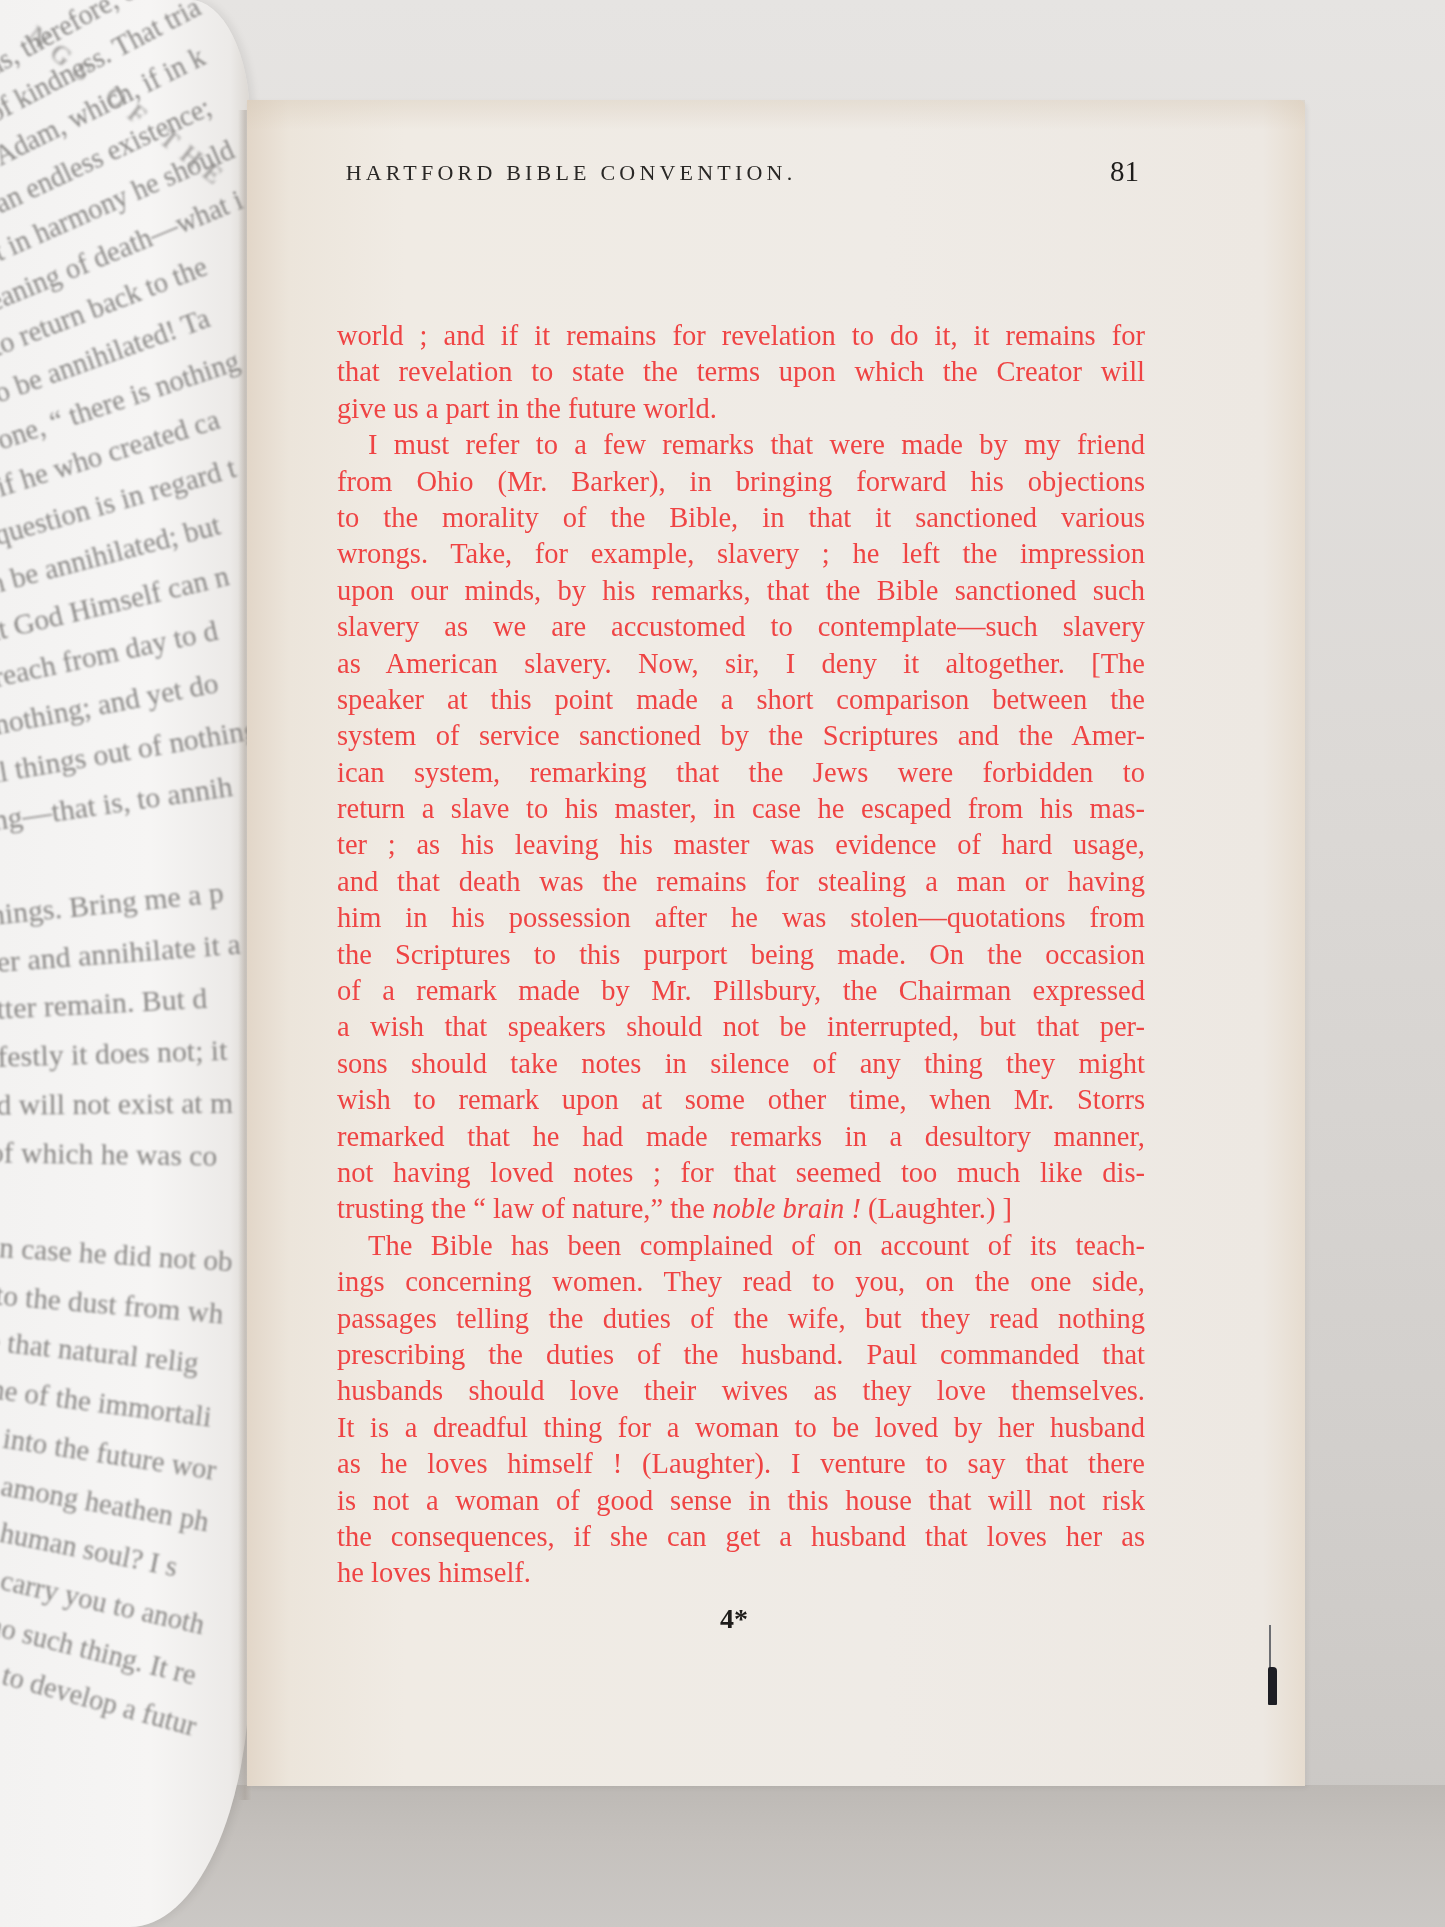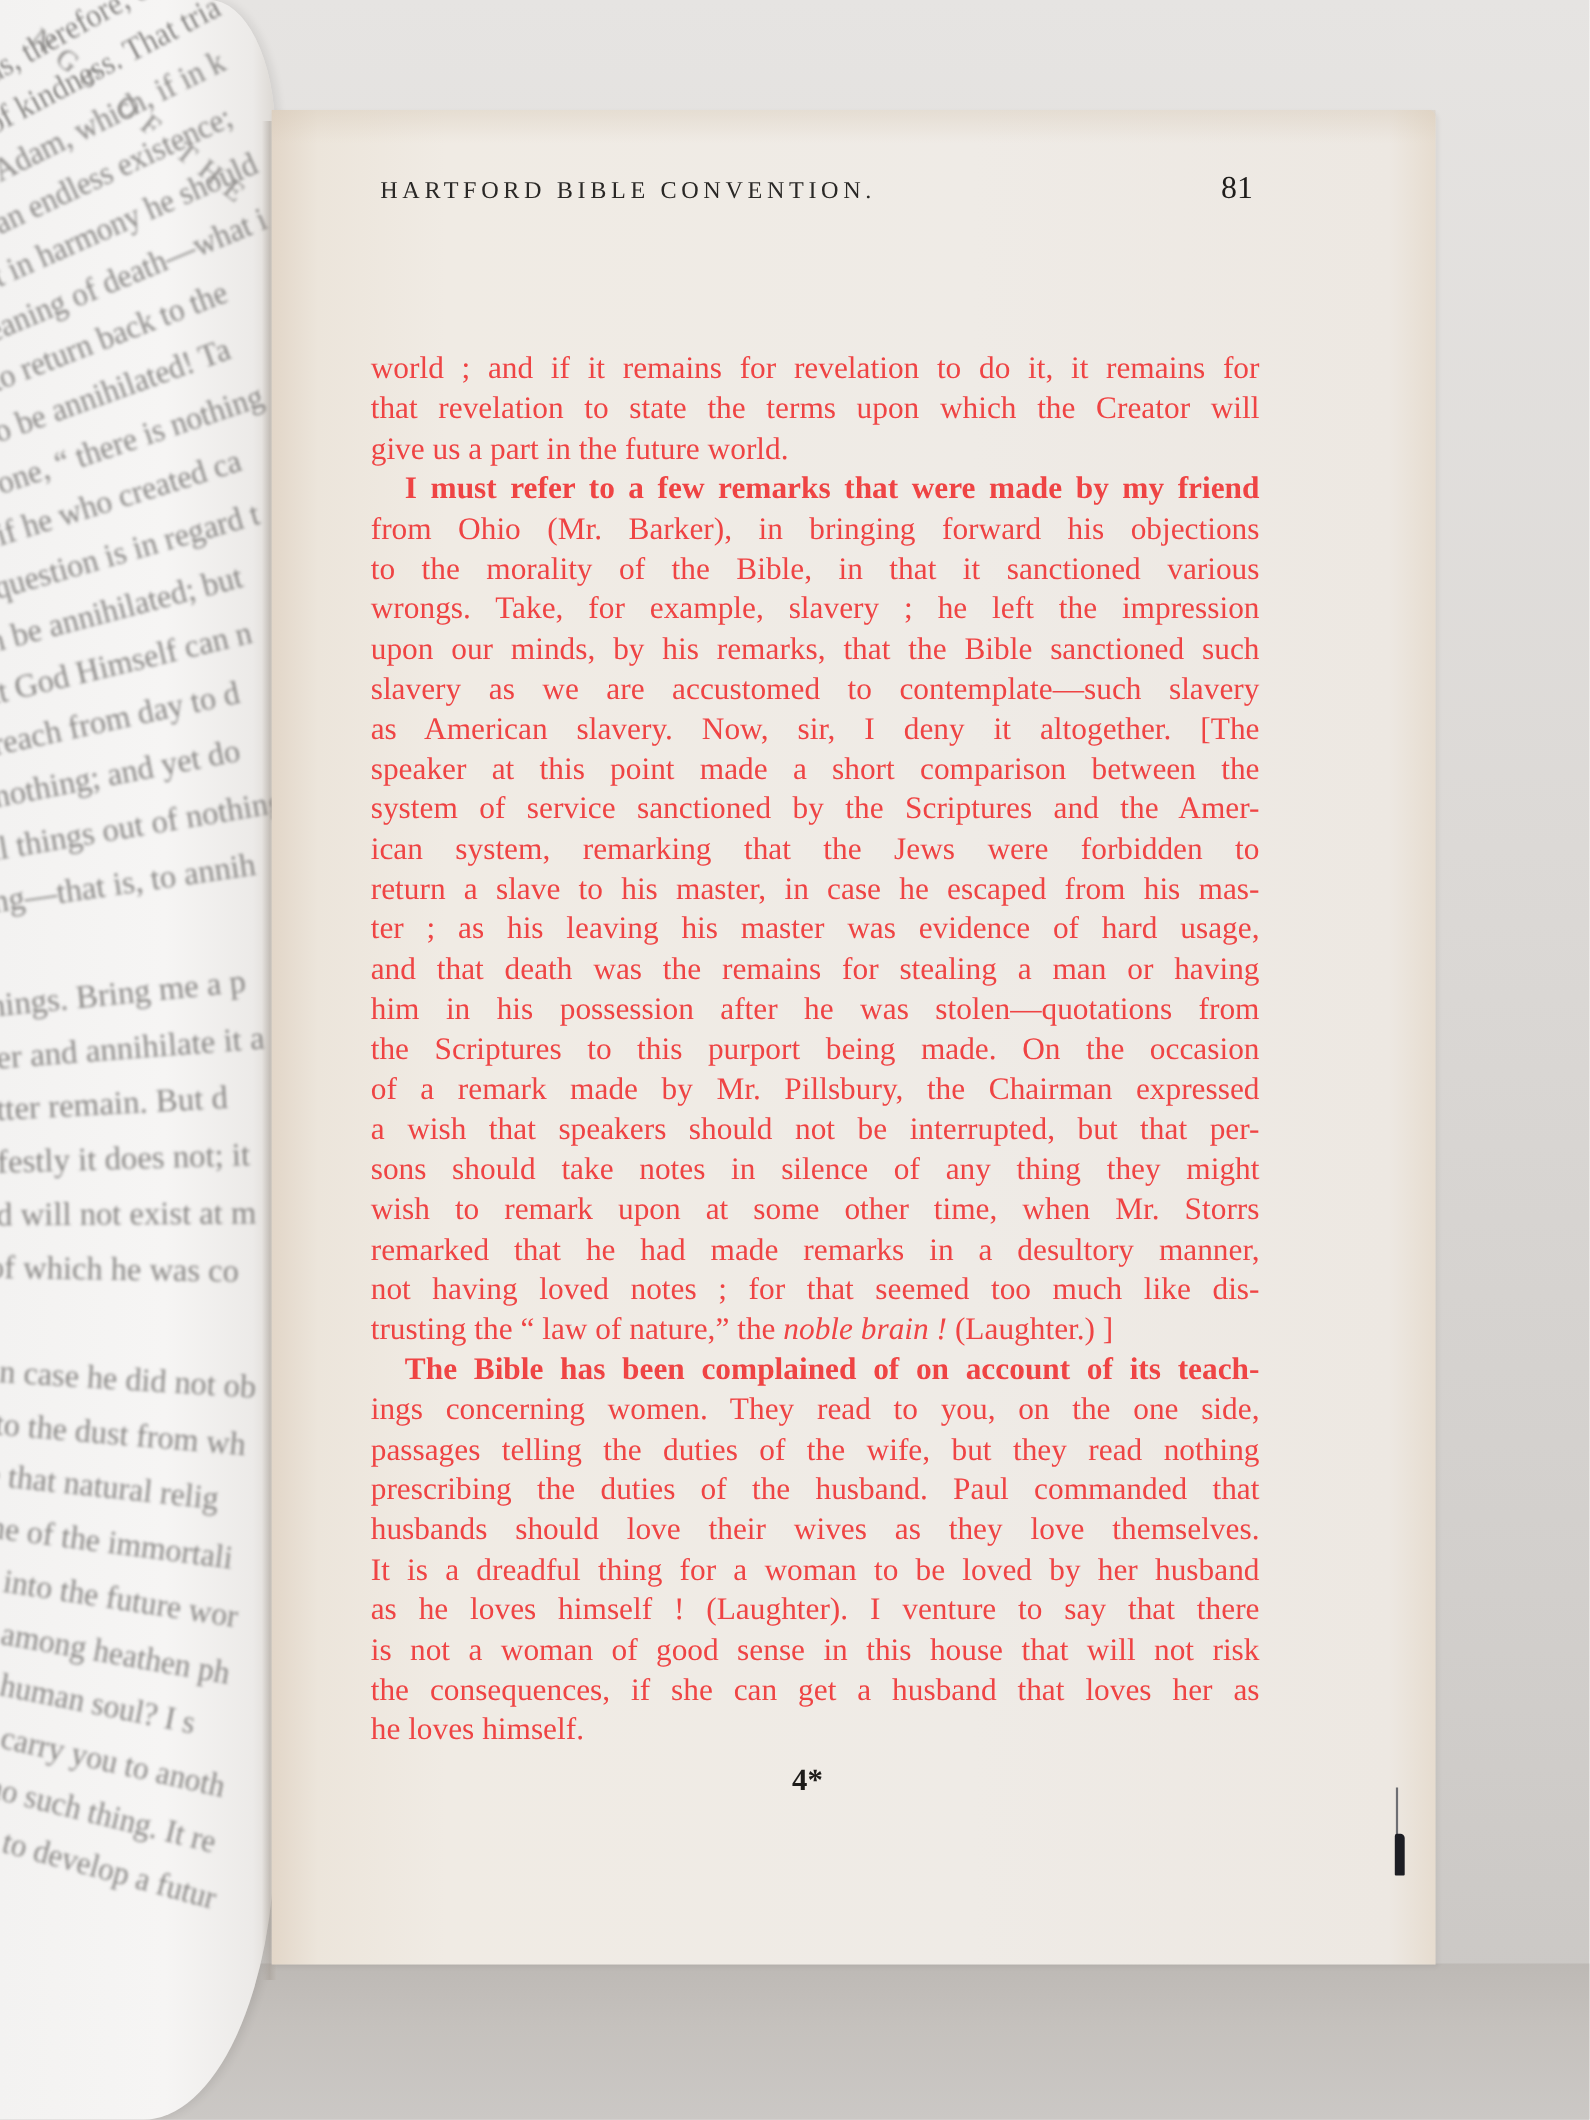--- a/index.html
+++ b/index.html
@@ -58,21 +58,21 @@
   .body-text {
     position: absolute; left: 337px; top: 318px; width: 808px;
     font-family: "Liberation Serif", serif; font-size: 28.5px; line-height: 36.4px;
     color: #ef4444;
   }
   .body-text .line {
     display: block; white-space: nowrap; text-align: justify; text-align-last: justify;
     height: 36.4px;
   }
   .body-text .line.last { text-align-last: left; }
-  .body-text .line.indent { padding-left: 31px; font-weight: bold; }
+  .body-text .line.indent { padding-left: 31px; }
   .body-text em { font-style: italic; margin-top: 16px; }
   .signature {
     position: absolute; left: 720px; top: 1603px;
     font-family: "Liberation Serif", serif; font-size: 28px; font-weight: bold; color: #1e1c1a;
   }
   .ribbon-mark {
     position: absolute; left: 1268px; top: 1667px; width: 9px; height: 38px;
     background: #1d1e24; border-radius: 2px 4px 1px 1px;
   }
   .ribbon-thread {

